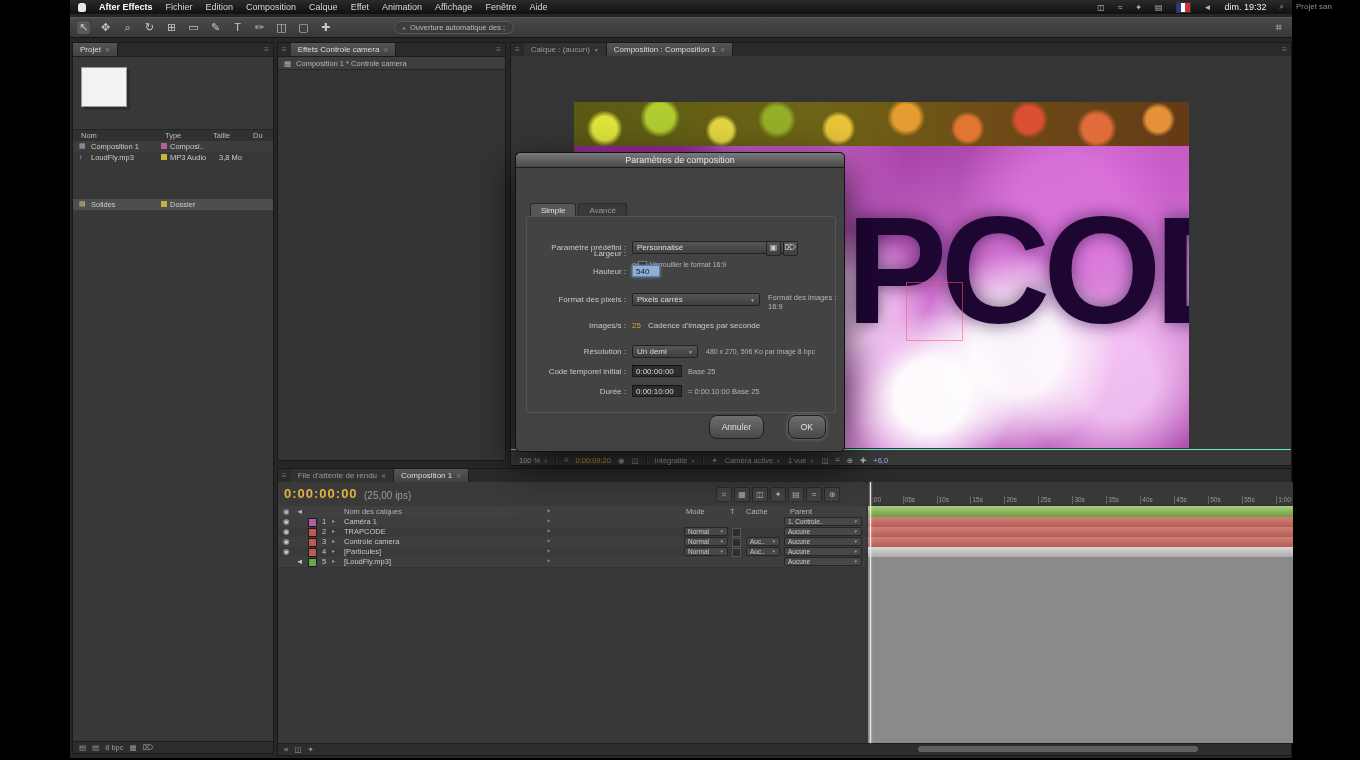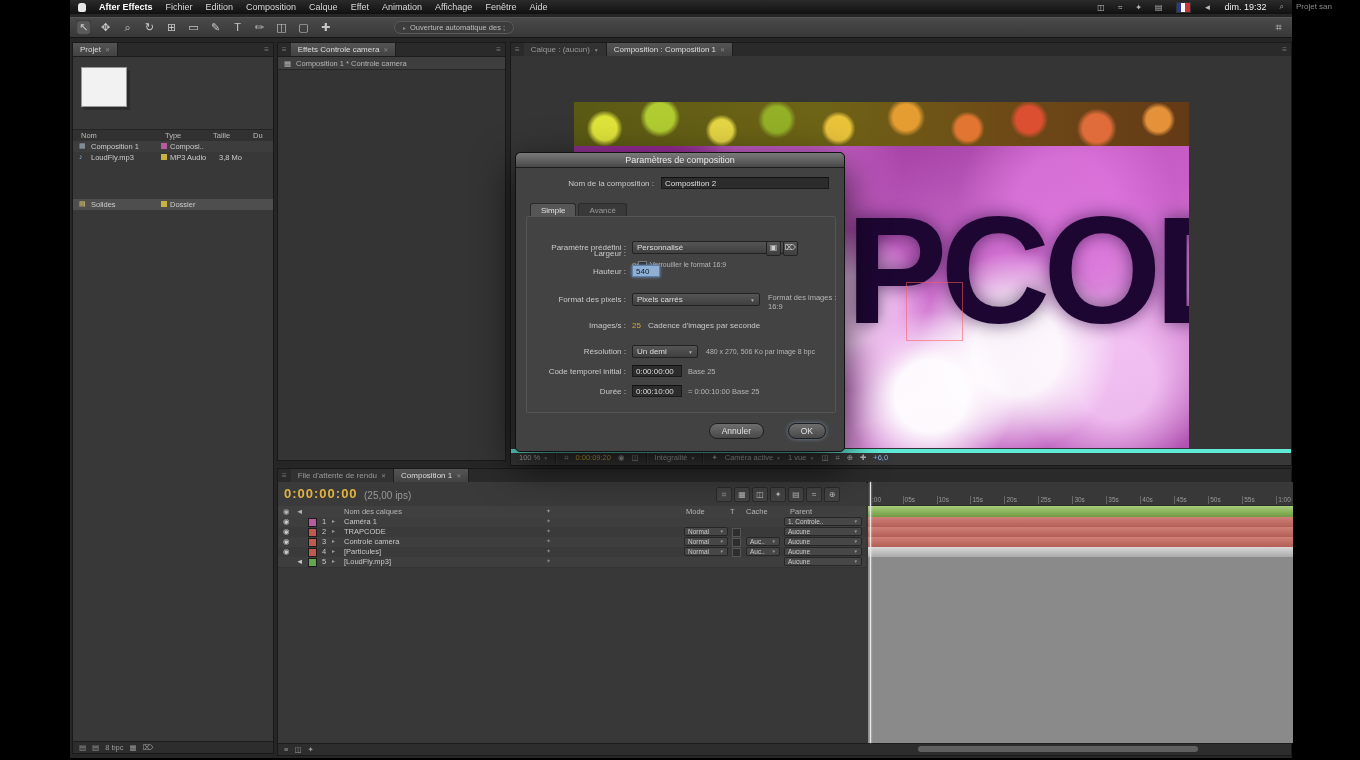--- a/index.html
+++ b/index.html
@@ -40,21 +40,21 @@
   .prow{position:absolute;left:0;width:100%;height:11px;font-size:7.5px;color:#ccc;cursor:pointer;}
   .prow .picon{position:absolute;left:6px;top:1px;font-size:7px;}
   .prow .pname{position:absolute;left:18px;top:1px;white-space:nowrap;}
   .prow .ptypetag{position:absolute;left:88px;top:2px;width:6px;height:6px;}
   .prow .ptype{position:absolute;left:97px;top:1px;}
   .prow .psize{position:absolute;left:146px;top:1px;}
   .ppbottom{position:absolute;left:0;bottom:0;width:100%;height:12px;background:#2d2d2d;border-top:1px solid #1d1d1d;display:flex;align-items:center;gap:6px;padding:0 6px;box-sizing:border-box;font-size:7.5px;color:#999;}
 
   
   .viewer-body{position:absolute;left:0;top:13px;right:0;bottom:16px;background:#353535;}
-  .statusbar{position:absolute;left:0;bottom:0;width:100%;height:16px;background:#383838;border-top:4px solid #5eead4;display:flex;align-items:flex-start;gap:7px;padding:0 8px;box-sizing:border-box;font-size:7.5px;color:#b8b8b8;}
+  .statusbar{position:absolute;left:0;bottom:0;width:100%;height:16px;background:#383838;border-top:1px solid #5eead4;display:flex;align-items:flex-end;gap:7px;padding:0 8px;box-sizing:border-box;font-size:7.5px;color:#b8b8b8;}
   .sb-dd{display:flex;align-items:center;gap:3px;cursor:pointer;}
   .sb-dd .dd{font-size:5px;color:#888;}
   .sb-sep{width:1px;height:10px;background:#222;border-right:1px solid #4a4a4a;}
   .yellow{color:#e3b341;}
   .bluetxt{color:#8ab4e8;}
 
   
   .compimg{position:absolute;left:63px;top:46px;width:615px;height:346px;overflow:hidden;background:#000;cursor:crosshair;}
   .bokeh-main{position:absolute;inset:0;
     background:
@@ -94,21 +94,21 @@
   .dinput.sel{background:#8fb0d4;color:#0d1b29;border:1px solid #5d81a8;box-shadow:0 0 3px #6f94bd;}
   .ddrop{position:absolute;height:13px;background:linear-gradient(#555,#3f3f3f);border:1px solid #222;border-radius:2px;display:flex;align-items:center;justify-content:space-between;padding:0 4px;box-sizing:border-box;font-size:8px;color:#ddd;cursor:pointer;}
   .ddrop .dd{font-size:5px;color:#aaa;margin-left:6px;}
   .dtabs{position:absolute;left:14px;top:50px;display:flex;gap:2px;font-size:8px;}
   .dtab{padding:2px 10px;border:1px solid #2a2a2a;border-bottom:none;border-radius:3px 3px 0 0;background:#393939;color:#9a9a9a;cursor:pointer;}
   .dtab.active{background:#565656;color:#e2e2e2;}
   .dgroup{position:absolute;left:10px;top:63px;width:308px;height:195px;border:1px solid #555;border-radius:2px;background:#434343;}
   .dnote{position:absolute;font-size:7.5px;color:#b5b5b5;white-space:nowrap;}
   .dvalue{position:absolute;font-size:8px;color:#d7a43b;}
   .dcheck{position:absolute;width:7px;height:7px;background:#2c2c2c;border:1px solid #777;}
-  .dbtn{position:absolute;height:16px;border-radius:8px;background:linear-gradient(#6e6e6e,#484848);border:1px solid #1f1f1f;color:#e2e2e2;font-size:8.5px;padding:0 12px;cursor:pointer;font-family:"Liberation Sans",sans-serif;}
+  .dbtn{position:absolute;height:24px;border-radius:8px;background:linear-gradient(#6e6e6e,#484848);border:1px solid #1f1f1f;color:#e2e2e2;font-size:8.5px;padding:0 12px;cursor:pointer;font-family:"Liberation Sans",sans-serif;}
   .dbtn.primary{box-shadow:0 0 4px rgba(140,170,210,.6);}
   .dicobtn{position:absolute;width:13px;height:13px;background:linear-gradient(#555,#3f3f3f);border:1px solid #222;border-radius:2px;color:#ccc;font-size:8px;text-align:center;line-height:12px;cursor:pointer;}
 
   
   .tl-head{position:absolute;left:0;top:13px;width:588px;height:24px;background:#3a3a3a;border-bottom:1px solid #2a2a2a;}
   .tl-time{position:absolute;left:6px;top:4px;font-size:13px;font-weight:bold;color:#e3b341;letter-spacing:1px;cursor:pointer;}
   .tl-fps{position:absolute;left:86px;top:8px;font-size:10px;color:#999;}
   .tl-ico{position:absolute;top:5px;width:14px;height:13px;background:#434343;border:1px solid #2a2a2a;border-radius:2px;color:#bbb;font-size:8px;text-align:center;line-height:13px;cursor:pointer;}
   .tl-cols{position:absolute;left:0;top:37px;width:588px;height:11px;background:#404040;border-bottom:1px solid #282828;font-size:7.5px;color:#b5b5b5;}
   .tl-cols span{position:absolute;top:1px;}
@@ -458,24 +458,20 @@
       <span>≡</span>
       <span>◫</span>
       <span>✦</span>
     </div>
     <div class="hscroll"></div>
   </div>
 
   <div class="dialog">
     <div class="dtitle">Paramètres de composition</div>
 
-    <div class="drow" style="top:24px;">
-      <span class="dlabel" style="right:190px;">Nom de la composition :</span>
-      <input class="dinput" style="left: 145px; top: 0px; width: 168px;" readonly="" value="Composition 2">
-    </div>
 
     <div class="dtabs">
       <span class="dtab active">Simple</span>
       <span class="dtab">Avancé</span>
     </div>
     <div class="dgroup"></div>
 
     <div class="drow" style="top:88px;z-index:2;">
       <span class="dlabel">Paramètre prédéfini :</span>
       <span class="ddrop" style="left:116px;width:152px;">

